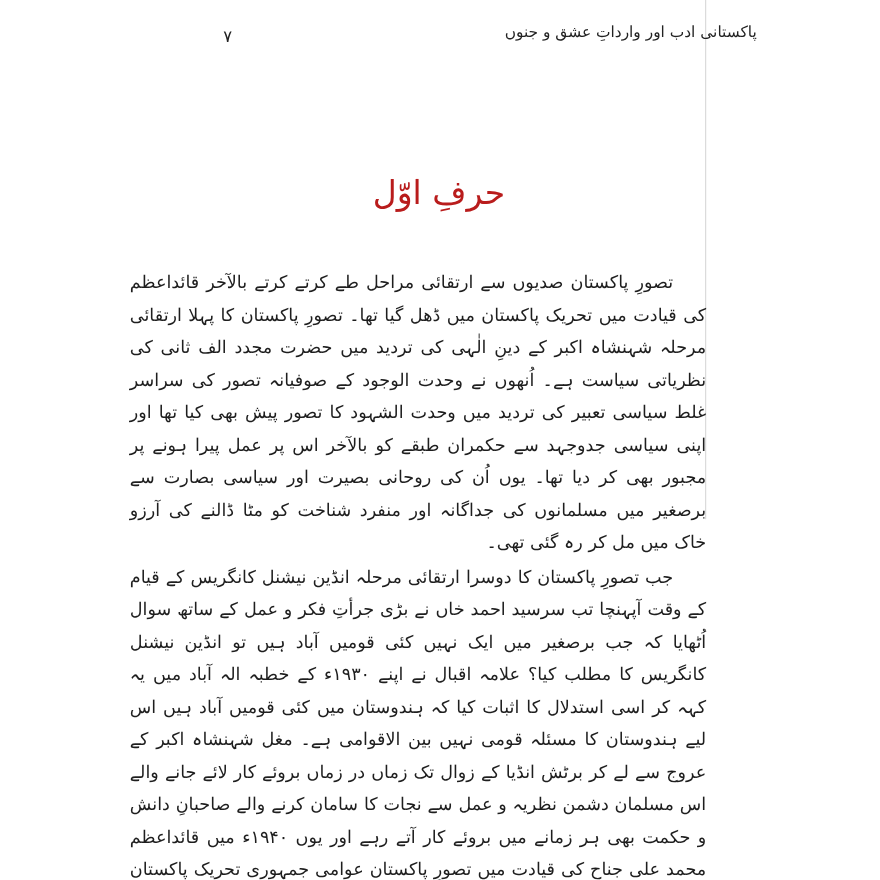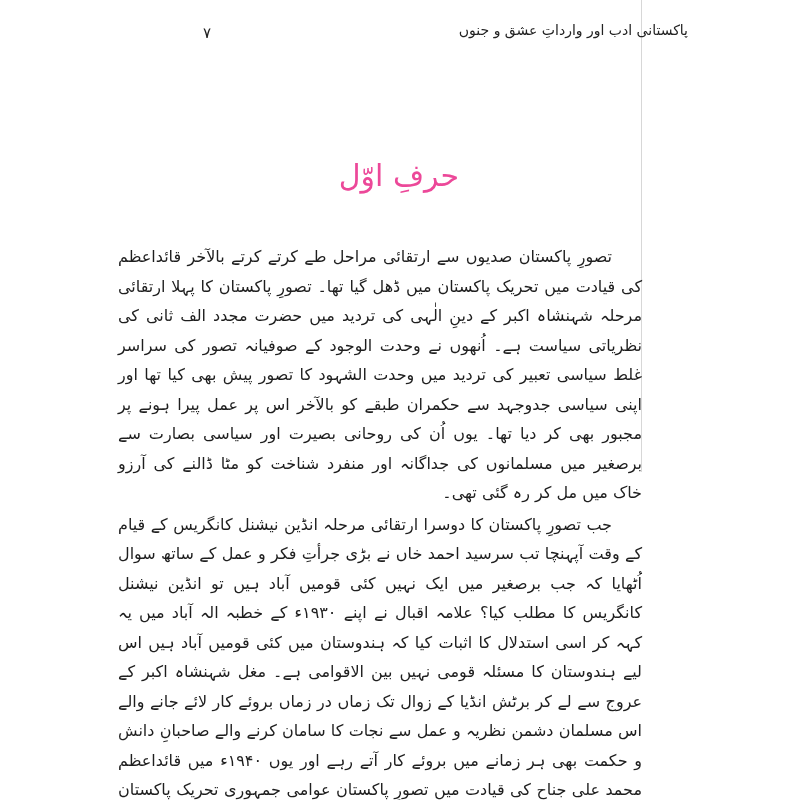--- a/index.html
+++ b/index.html
@@ -46,21 +46,21 @@
   .heading {
     position: absolute;
     top: 158px;
     left: 118px;
     width: 562px;
     margin: 0;
     direction: rtl;
     text-align: center;
     font-size: 30px;
     font-weight: normal;
-    color: #ec4899;
+    color: #b91c1c;
   }
   .body-text {
     position: absolute;
     top: 242px;
     left: 118px;
     width: 524px;
     direction: rtl;
     text-align: justify;
     font-size: 16px;
     line-height: 29.5px;

